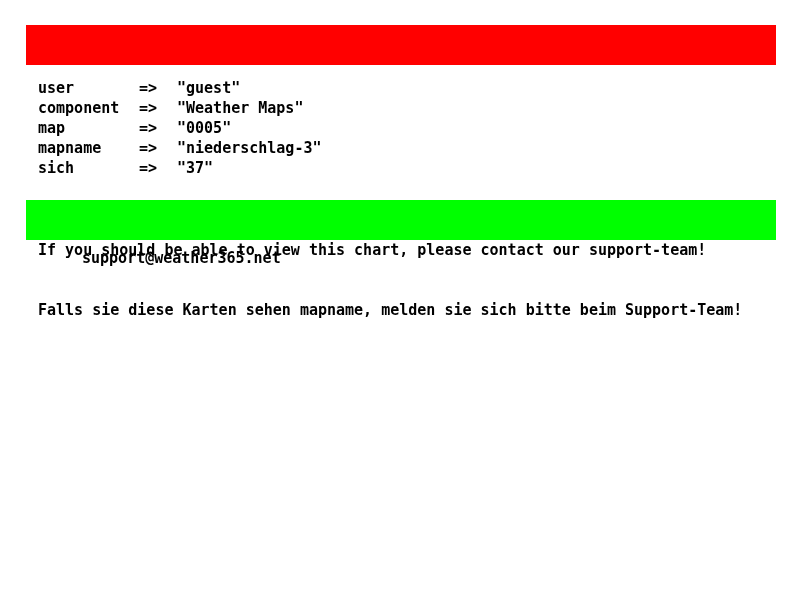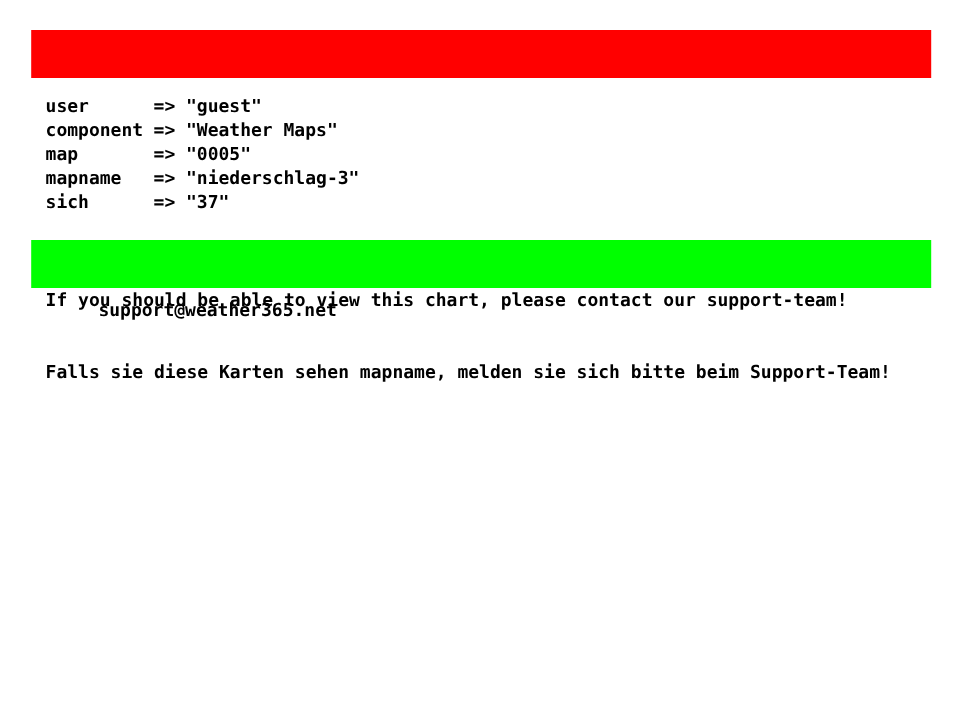--- a/index.html
+++ b/index.html
@@ -29,21 +29,21 @@
   }
   .banner-red   { top: 25px;  background: #ff0000; }
   .banner-green { top: 200px; background: #00ff00; }
   .banner .line { display: block; height: 20px; }
 
   .kv-block {
     position: absolute;
     left: 38px;
     top: 78px;
   }
-  .kv-row { display: flex; height: 20px; white-space: pre; }
+  .kv-row { display: flex; height: 20px; white-space: pre; gap: 11px; }
   .kv-key   { display: inline-block; width: 90px; }
   .kv-arrow { display: inline-block; width: 27px; }
   .kv-value { display: inline-block; }
 
   .footer {
     position: absolute;
     left: 38px;
     right: 27px;
     top: 248px;
     display: flex;

